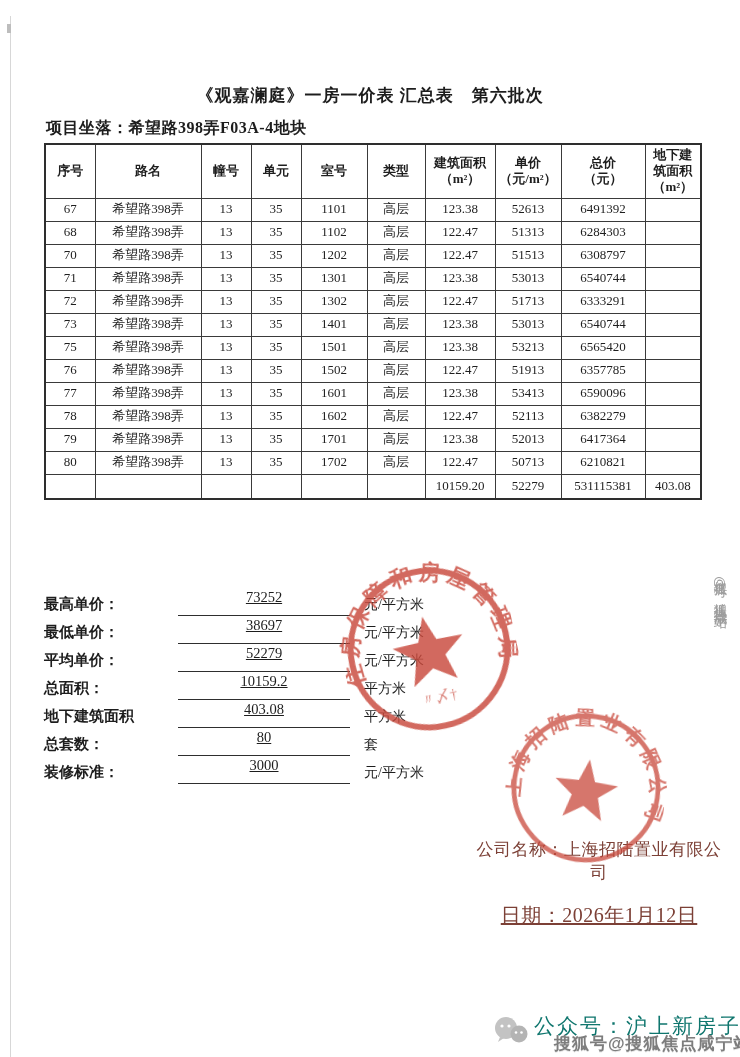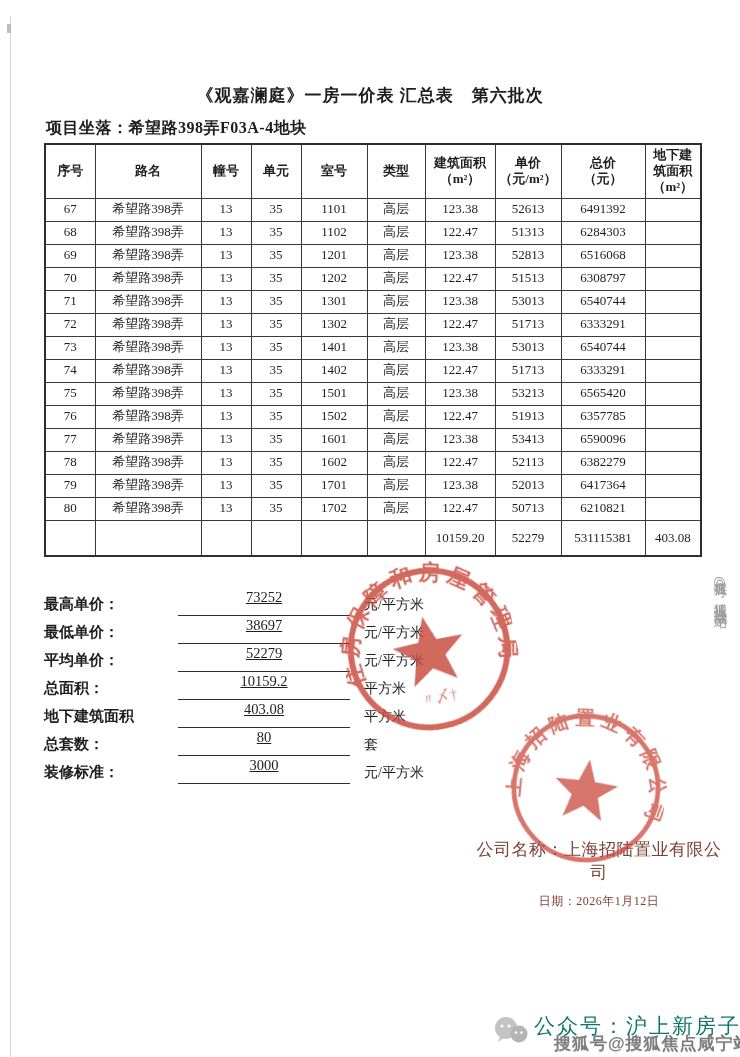--- a/index.html
+++ b/index.html
@@ -21,35 +21,35 @@
     position:absolute;left:44px;top:143px;width:656px;border-collapse:collapse;table-layout:fixed;
     border:2px solid #2e2e2e;font-size:13px;color:#1e1e1e;
   }
   table.price th, table.price td{
     border:1.5px solid #3a3a3a;text-align:center;vertical-align:middle;padding:0;
     overflow:hidden;white-space:pre-line;line-height:1.25;
   }
   table.price thead tr{height:54px;}
   table.price thead th{font-weight:600;font-size:13px;}
   table.price tbody tr{height:23px;}
-  table.price tr.totals{height:36px;}
+  table.price tr.totals{height:25px;}
   .summary{position:absolute;left:44px;top:588px;width:480px;}
   .sum-row{display:flex;align-items:flex-end;height:28px;}
   .sum-label{width:142px;text-align:left;font-weight:700;font-size:15px;color:#1d1d1d;padding-bottom:2px;}
   .sum-line{
     margin-left:-8px;width:172px;border-bottom:1.6px solid #2e2e2e;text-align:center;
     padding-bottom:9px;
   }
   .sum-value{font-size:14.5px;text-decoration:underline;color:#1d1d1d;}
   .sum-unit{margin-left:14px;font-size:14px;color:#1d1d1d;padding-bottom:2px;}
   .company-block{
     position:absolute;left:468px;top:801px;width:262px;text-align:center;color:#7c4036;
   }
   .company-line{font-size:17px;letter-spacing:.5px;margin-top:37px;}
-  .date-line{font-size:12px;margin-top:9px;letter-spacing:.5px;}
+  .date-line{font-size:20px;margin-top:18px;letter-spacing:.5px;text-decoration:underline;}
   .stamp{position:absolute;opacity:.82;filter:blur(.3px);}
   .stamp-gov{left:342px;top:560px;width:174px;height:178px;transform:rotate(-12deg);}
   .stamp-co{left:506px;top:706px;width:160px;height:164px;transform:rotate(8deg);opacity:.75;}
   .wm-bottom{position:absolute;left:488px;top:1008px;width:252px;height:49px;}
   .wm-wechat-icon{position:absolute;left:4px;top:8px;}
   .wm-public{position:absolute;left:46px;top:4px;font-size:21px;color:#0f766e;letter-spacing:2px;
     font-family:"Liberation Sans","DejaVu Sans",sans-serif;white-space:nowrap;}
   .wm-sohu{position:absolute;left:66px;top:24px;font-size:17px;font-weight:700;color:#7d7d7d;
     letter-spacing:1px;font-family:"Liberation Sans","DejaVu Sans",sans-serif;white-space:nowrap;
     text-shadow:0 1px 0 #e8e8e8;}
@@ -119,32 +119,20 @@
           <td>13</td>
           <td>35</td>
           <td>1102</td>
           <td>高层</td>
           <td>122.47</td>
           <td>51313</td>
           <td>6284303</td>
           <td></td>
         </tr>
         <tr>
-          <td>69</td>
-          <td>希望路398弄</td>
-          <td>13</td>
-          <td>35</td>
-          <td>1201</td>
-          <td>高层</td>
-          <td>123.38</td>
-          <td>52813</td>
-          <td>6516068</td>
-          <td></td>
-        </tr>
-        <tr>
           <td>70</td>
           <td>希望路398弄</td>
           <td>13</td>
           <td>35</td>
           <td>1202</td>
           <td>高层</td>
           <td>122.47</td>
           <td>51513</td>
           <td>6308797</td>
           <td></td>
@@ -176,32 +164,20 @@
         <tr>
           <td>73</td>
           <td>希望路398弄</td>
           <td>13</td>
           <td>35</td>
           <td>1401</td>
           <td>高层</td>
           <td>123.38</td>
           <td>53013</td>
           <td>6540744</td>
-          <td></td>
-        </tr>
-        <tr>
-          <td>74</td>
-          <td>希望路398弄</td>
-          <td>13</td>
-          <td>35</td>
-          <td>1402</td>
-          <td>高层</td>
-          <td>122.47</td>
-          <td>51713</td>
-          <td>6333291</td>
           <td></td>
         </tr>
         <tr>
           <td>75</td>
           <td>希望路398弄</td>
           <td>13</td>
           <td>35</td>
           <td>1501</td>
           <td>高层</td>
           <td>123.38</td>

